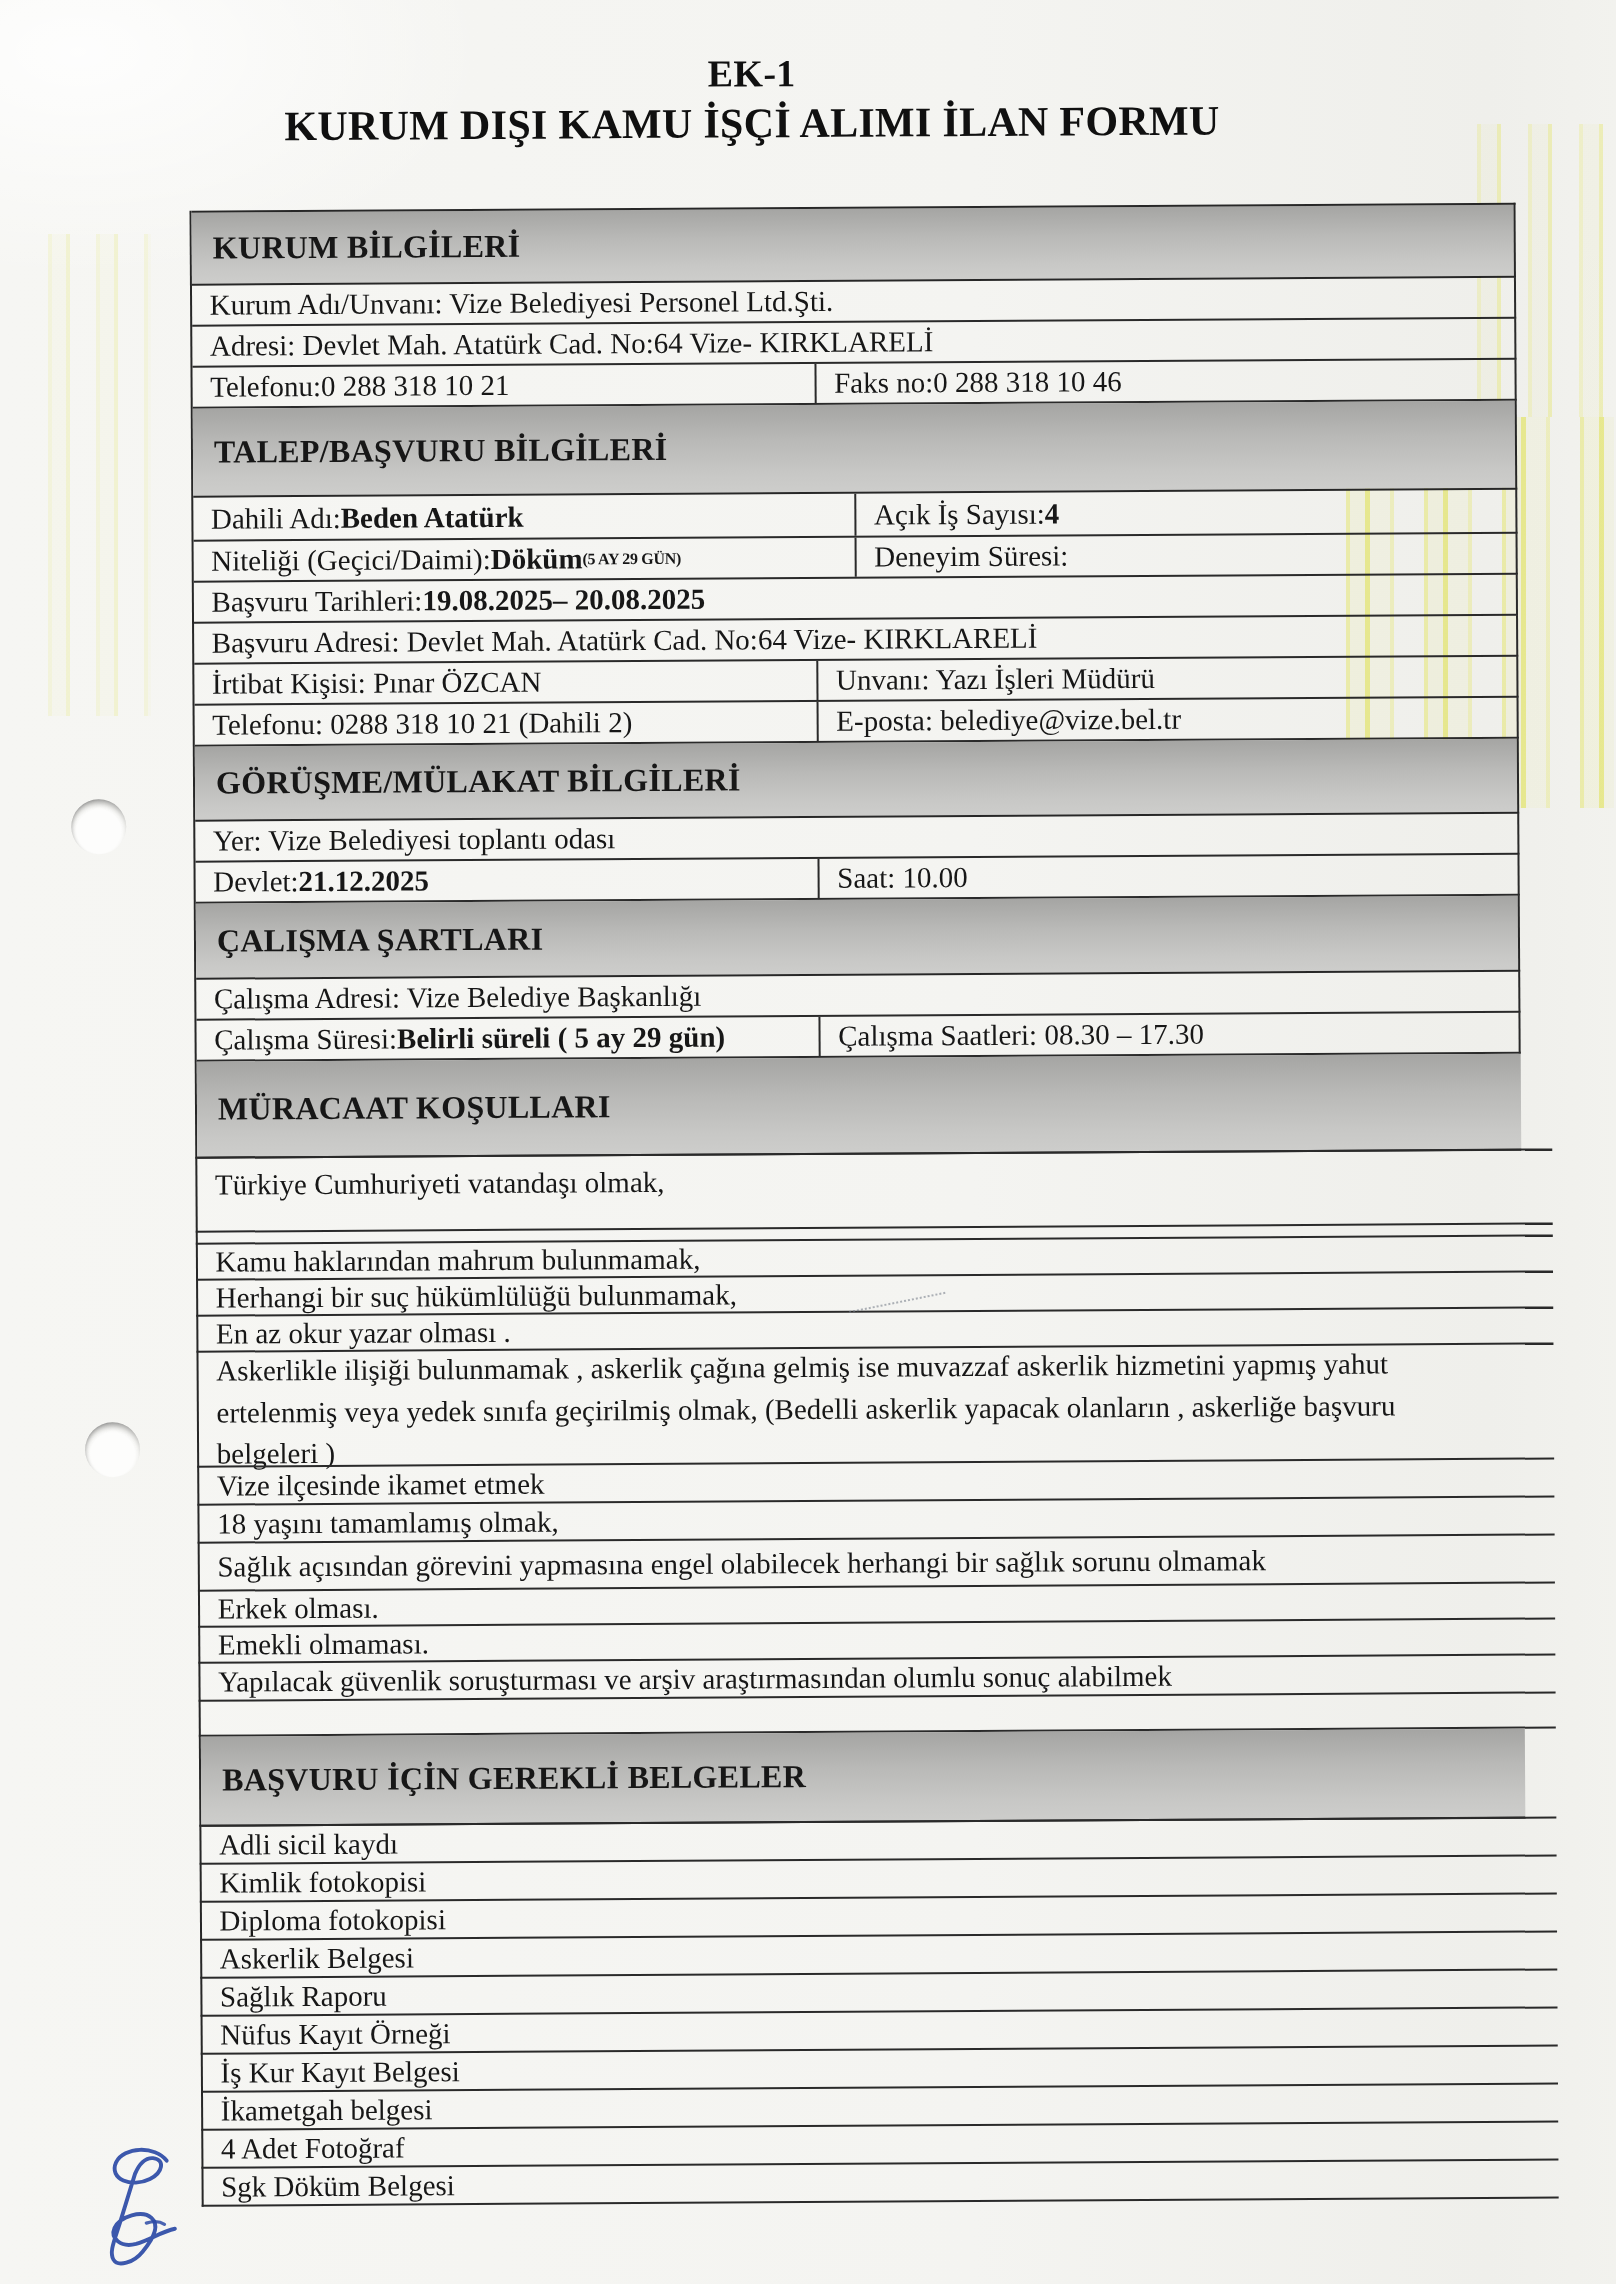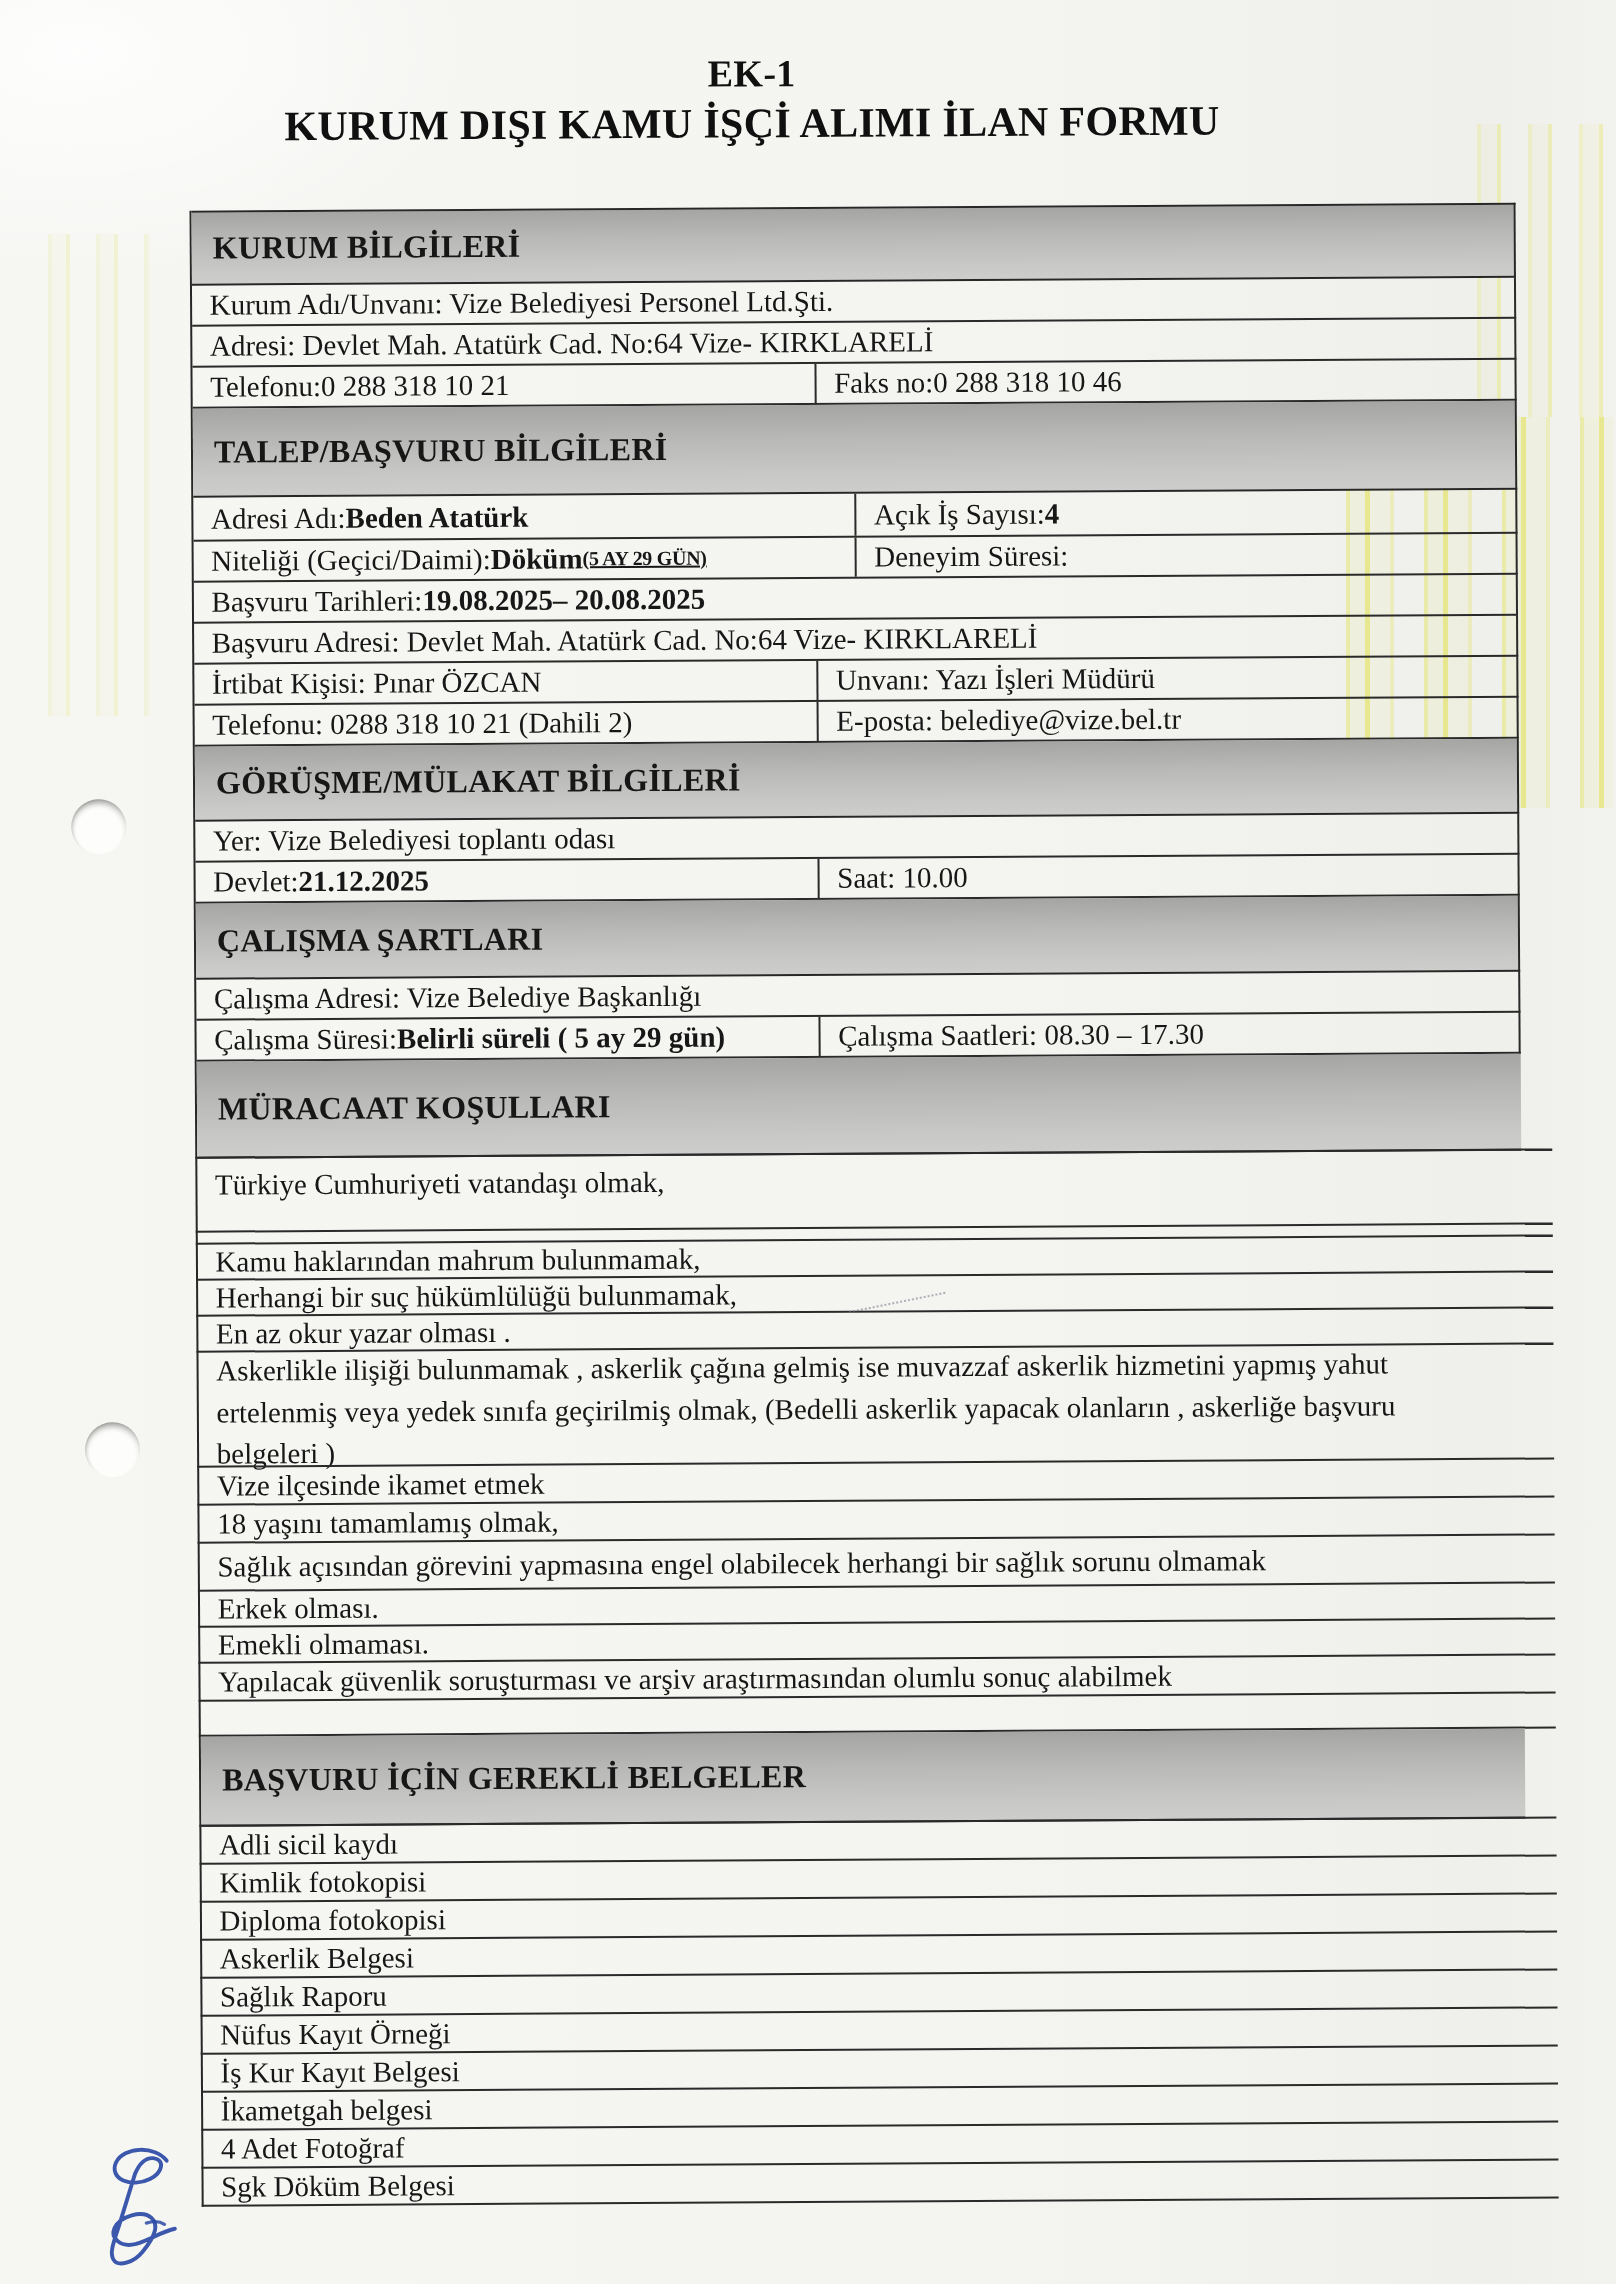--- a/index.html
+++ b/index.html
@@ -72,21 +72,21 @@
   .row{position:relative;display:flex;align-items:stretch;font-size:29px;border-bottom:2px solid #2a2a2a;border-right:2px solid #2a2a2a;}
   .row .cell{display:flex;align-items:center;padding-left:17.6px;padding-right:9px;height:100%;white-space:nowrap;}
   .row .c1{border-right:2px solid #2a2a2a;width:624px;flex:none;}
   .row .c1.wide{width:663px;}
   .row .c2{flex:1;}
   .row.ext{border-right:none;border-bottom:none;}
   .row.ext::after{content:"";position:absolute;left:-2px;right:-31px;bottom:0;height:2px;background:#2a2a2a;}
   .row.topalign .cell{align-items:flex-start;padding-top:10.4px;}
   .row.multiline .cell{white-space:normal;line-height:1.44;padding-top:6.5px;padding-right:30px;}
   .b{font-weight:bold;}
-  .bsmall{font-weight:bold;font-size:20px;letter-spacing:-0.3px;text-decoration:underline;}
+  .bsmall{font-weight:bold;font-size:16px;letter-spacing:-0.3px;}
   
   .hole{position:absolute;width:55px;height:55px;border-radius:50%;
     background:radial-gradient(circle at 50% 58%, #fdfdfc 0 52%, #f2f2ef 66%, rgba(240,240,237,0) 75%);
     box-shadow:inset 0 6.5px 5.9px -4.6px rgba(95,95,95,.75), inset 3.9px 1.3px 3.9px -3.3px rgba(120,120,120,.4);
   }
   .hole.h1{left:73px;top:795px;}
   .hole.h2{left:83px;top:1418px;}
   
   .pen-dash{position:absolute;left:847px;top:1302px;width:98px;height:0;
     border-top:2.6px dotted rgba(112,118,132,.55);transform:rotate(-11deg);}
@@ -121,21 +121,21 @@
       <div class="row" style="height:41px">
         <div class="cell c1">Telefonu:0 288 318 10 21</div>
         <div class="cell c2">Faks no:0 288 318 10 46</div>
       </div>
 
       <div class="hdr" style="height:89px">
         <span>TALEP/BAŞVURU BİLGİLERİ</span>
       </div>
       <div class="row" style="height:44px">
         <div class="cell c1 wide">
-          <span>Adresi Adı: </span>
+          <span>Dahili Adı: </span>
             <span class="b">Beden Atatürk</span>
         </div>
         <div class="cell c2">
           <span>Açık İş Sayısı: </span>
             <span class="b">4</span>
         </div>
       </div>
       <div class="row" style="height:41px">
         <div class="cell c1 wide">
           <span>Niteliği (Geçici/Daimi): </span>

